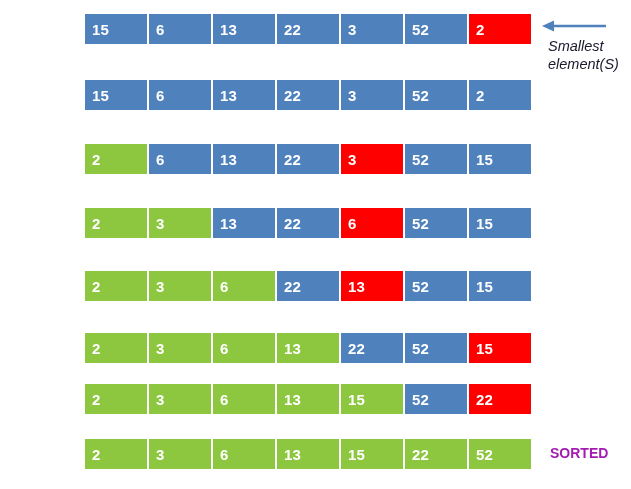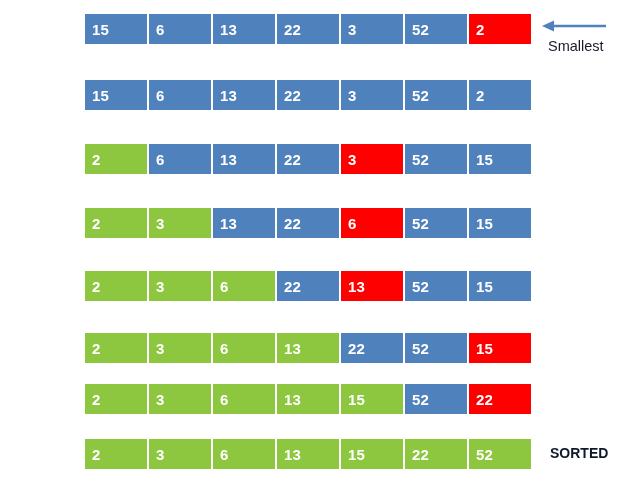--- a/index.html
+++ b/index.html
@@ -54,30 +54,31 @@
     position: absolute;
     color: #1a1a2e;
     font-size: 14.5px;
     line-height: 18px;
   }
 
   #smallest-label {
     left: 548px;
     top: 37px;
     width: 84px;
+    font-style: italic;
   }
 
   #sorted-label {
     left: 550px;
     top: 444px;
     width: 80px;
     font-weight: bold;
     font-size: 14px;
     line-height: 18px;
-    color: #0f172a;
+    color: #a21caf;
   }
 
   #arrow-wrap {
     position: absolute;
     left: 538px;
     top: 16px;
     width: 72px;
     height: 20px;
   }
 </style>
@@ -163,19 +164,20 @@
 
   <div id="arrow-wrap">
     <svg width="72" height="20" viewBox="0 0 72 20">
       <line x1="14" y1="10" x2="68" y2="10" stroke="#4f81bd" stroke-width="2.6"></line>
       <polygon points="4,10 16,4.5 16,15.5" fill="#4f81bd"></polygon>
     </svg>
   </div>
 
   <div id="smallest-label" class="annotation">
     <div>Smallest</div>
+    <div>element(S)</div>
   </div>
 
   <div id="sorted-label" class="annotation">
     <div>SORTED</div>
   </div>
 
 </div>
 
 </body></html>

